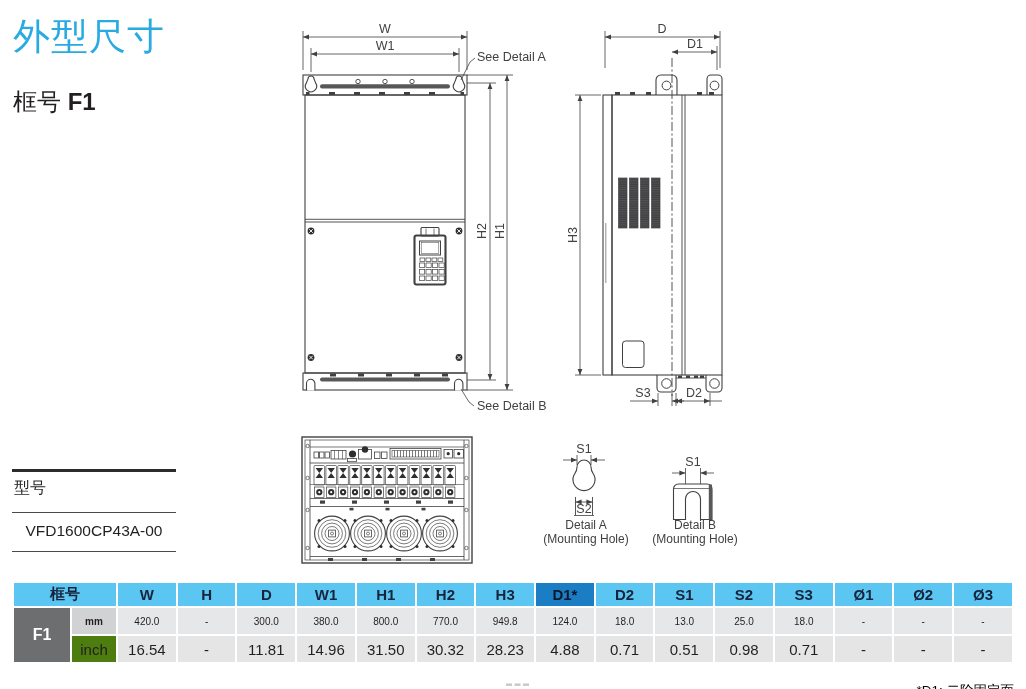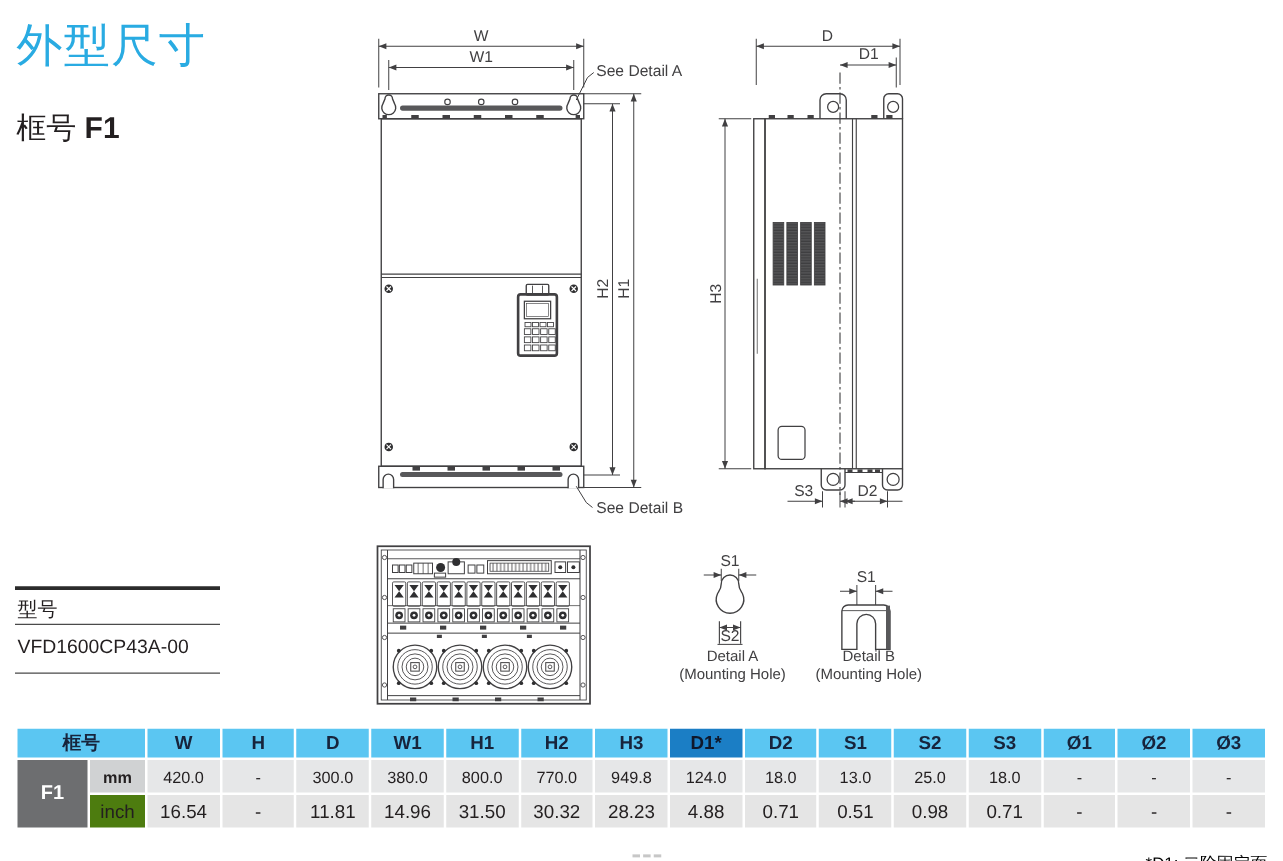--- a/index.html
+++ b/index.html
@@ -5,40 +5,40 @@
   html,body{margin:0;padding:0;background:#fff;}
   #page{position:relative;width:1026px;height:689px;background:#fff;overflow:hidden;
         font-family:"Liberation Sans",sans-serif;color:#231f20;}
   
   #title{position:absolute;left:13px;top:12px;font-size:37px;letter-spacing:1px;
          color:#29abe2;font-weight:500;}
   #frame-label{position:absolute;left:13px;top:86px;font-size:24px;color:#231f20;}
   #frame-label b{font-weight:bold;}
   
   #models{position:absolute;left:12px;top:469px;width:164px;border-top:3px solid #2b2b2b;}
-  #models .mh{margin:0;padding:6px 2px 0;font-size:16px;font-weight:normal;
+  #models .mh{margin:0;padding:6px 2px 13px;font-size:16px;font-weight:normal;
               border-bottom:1.3px solid #4a4a4a;color:#231f20;}
   #models ul{list-style:none;margin:0;padding:8px 2px 10px;border-bottom:1.3px solid #4a4a4a;
-             font-size:15.5px;line-height:1.32;color:#231f20;}
+             font-size:15.5px;line-height:1.32;color:#231f20;text-align:center;}
   
   #draw{position:absolute;left:0;top:0;}
   .ln{stroke:#414042;fill:none;}
   .dim{font-family:"Liberation Sans",sans-serif;font-size:12.5px;fill:#414042;stroke:none;}
   .cap{font-family:"Liberation Sans",sans-serif;font-size:12px;fill:#414042;stroke:none;}
   
   #dimtable{position:absolute;left:12px;top:581px;width:1002px;table-layout:fixed;
             border-collapse:separate;border-spacing:2px;}
   #dimtable th,#dimtable td{padding:0;text-align:center;overflow:hidden;white-space:nowrap;}
   #dimtable tr.hd th{background:#5bc6f2;color:#17243c;font-size:15px;font-weight:bold;height:23px;}
   #dimtable tr.hd th.hl{background:#1b7ec5;color:#0f172a;}
   #dimtable .fcell{background:#6d6e70;color:#fff;font-size:16px;font-weight:bold;}
   #dimtable .ucell{font-size:15px;}
   #dimtable .ucell.mm{background:#d0d2d3;font-weight:bold;}
   #dimtable .ucell.in{background:#4d7c0f;font-weight:normal;}
-  #dimtable tr.r-mm td{background:#e6e7e8;height:26px;font-size:13px;}
+  #dimtable tr.r-mm td{background:#e6e7e8;height:26px;font-size:10px;}
   #dimtable tr.r-in td{background:#e5e5e5;height:26px;font-size:15px;}
   #dimtable td.hl{background:#c8e7f8;}
   #footnote{position:absolute;left:700px;top:682px;width:314px;text-align:right;
             font-size:13.5px;color:#000000;}
 </style>
 </head>
 <body>
 
 <div id="page">
 

